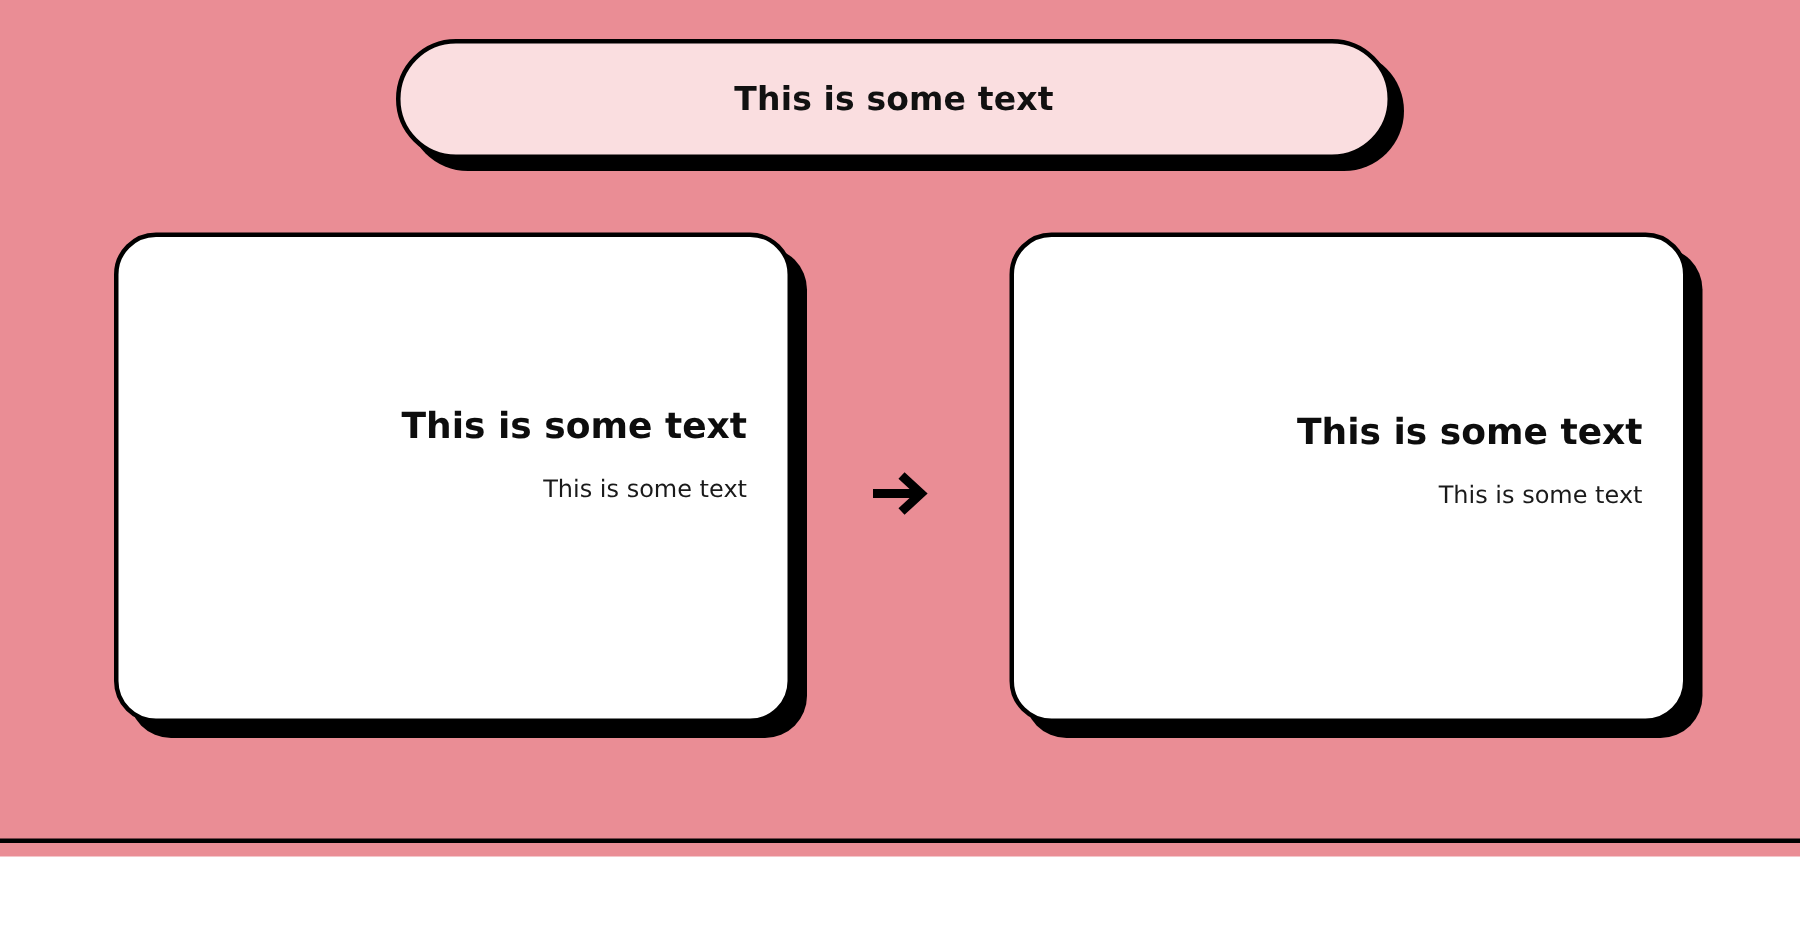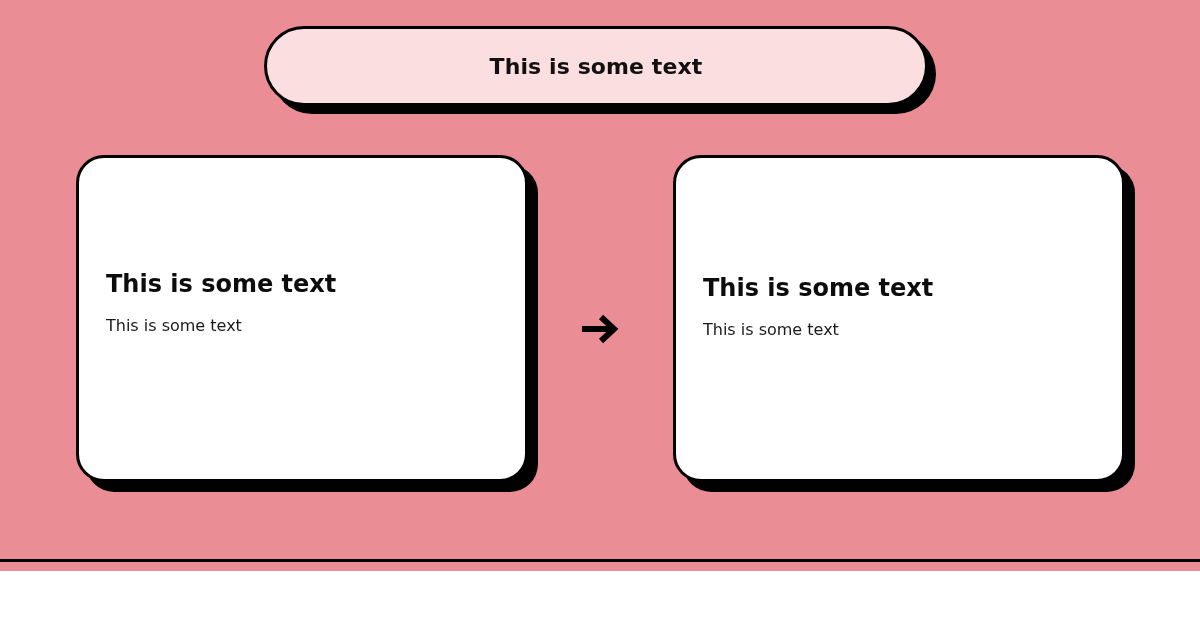--- a/index.html
+++ b/index.html
@@ -16,20 +16,21 @@
 
   
   #stage {
     position: absolute;
     left: 0;
     top: 0;
     width: 1200px;
     height: 571px;
     background: #ea8d95;
     overflow: hidden;
+    text-align: right;
   }
 
   
   #divider {
     position: absolute;
     left: 0;
     top: 559px;
     width: 1200px;
     height: 3px;
     background: #000000;

